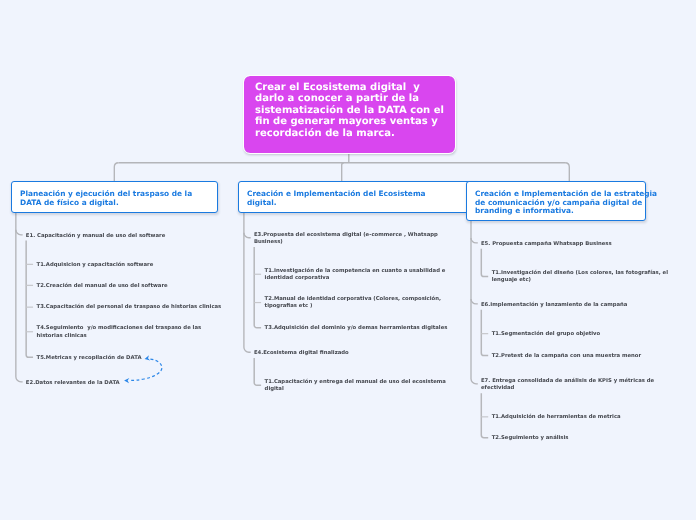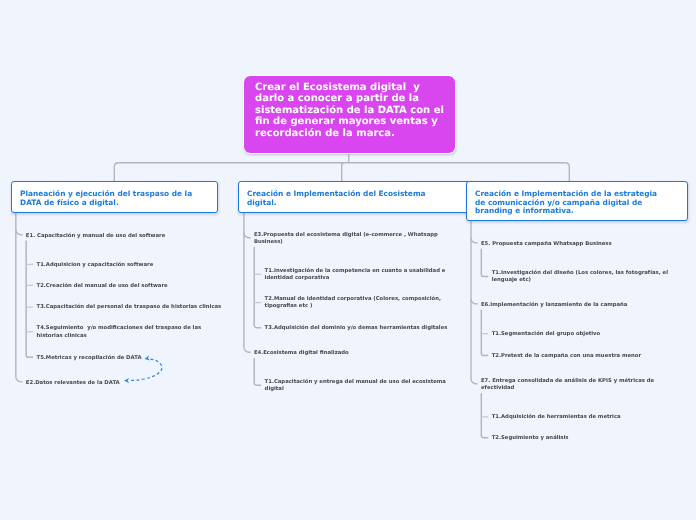--- a/index.html
+++ b/index.html
@@ -90,21 +90,21 @@
   <div class="node root-node" id="rootNode" style="left:244px;top:76px;width:211px;">Crear el Ecosistema digital  y
 darlo a conocer a partir de la
 sistematización de la DATA con el
 fin de generar mayores ventas y
 recordación de la marca.</div>
 
   <div class="node branch-node" id="b0" style="left:11px;top:181px;width:207px;">Planeación y ejecución del traspaso de la
 DATA de físico a digital.</div>
   <div class="node branch-node" id="b1" style="left:238px;top:181px;width:240px;">Creación e Implementación del Ecosistema
 digital.</div>
-  <div class="node branch-node" id="b2" style="left:466px;top:181px;width:222px;">Creación e Implementación de la estrategia
+  <div class="node branch-node" id="b2" style="left:466px;top:181px;width:180px;">Creación e Implementación de la estrategia
 de comunicación y/o campaña digital de
 branding e informativa.</div>
 
   <div id="leaves">
       <div class="leaf" style="left: 25.85px; top: 232.8px; width: 245px;">E1. Capacitación y manual de uso del software</div>
       <div class="leaf" style="left: 36.55px; top: 261.6px; width: 245px;">T1.Adquisicion y capacitación software</div>
       <div class="leaf" style="left: 36.55px; top: 282.6px; width: 245px;">T2.Creación del manual de uso del software</div>
       <div class="leaf" style="left: 36.55px; top: 304.4px; width: 245px;">T3.Capacitación del personal de traspaso de historias clinicas</div>
       <div class="leaf" style="left: 36.55px; top: 325.4px; width: 245px;">T4.Seguimiento  y/o modificaciones del traspaso de las
 historias clinicas</div>

